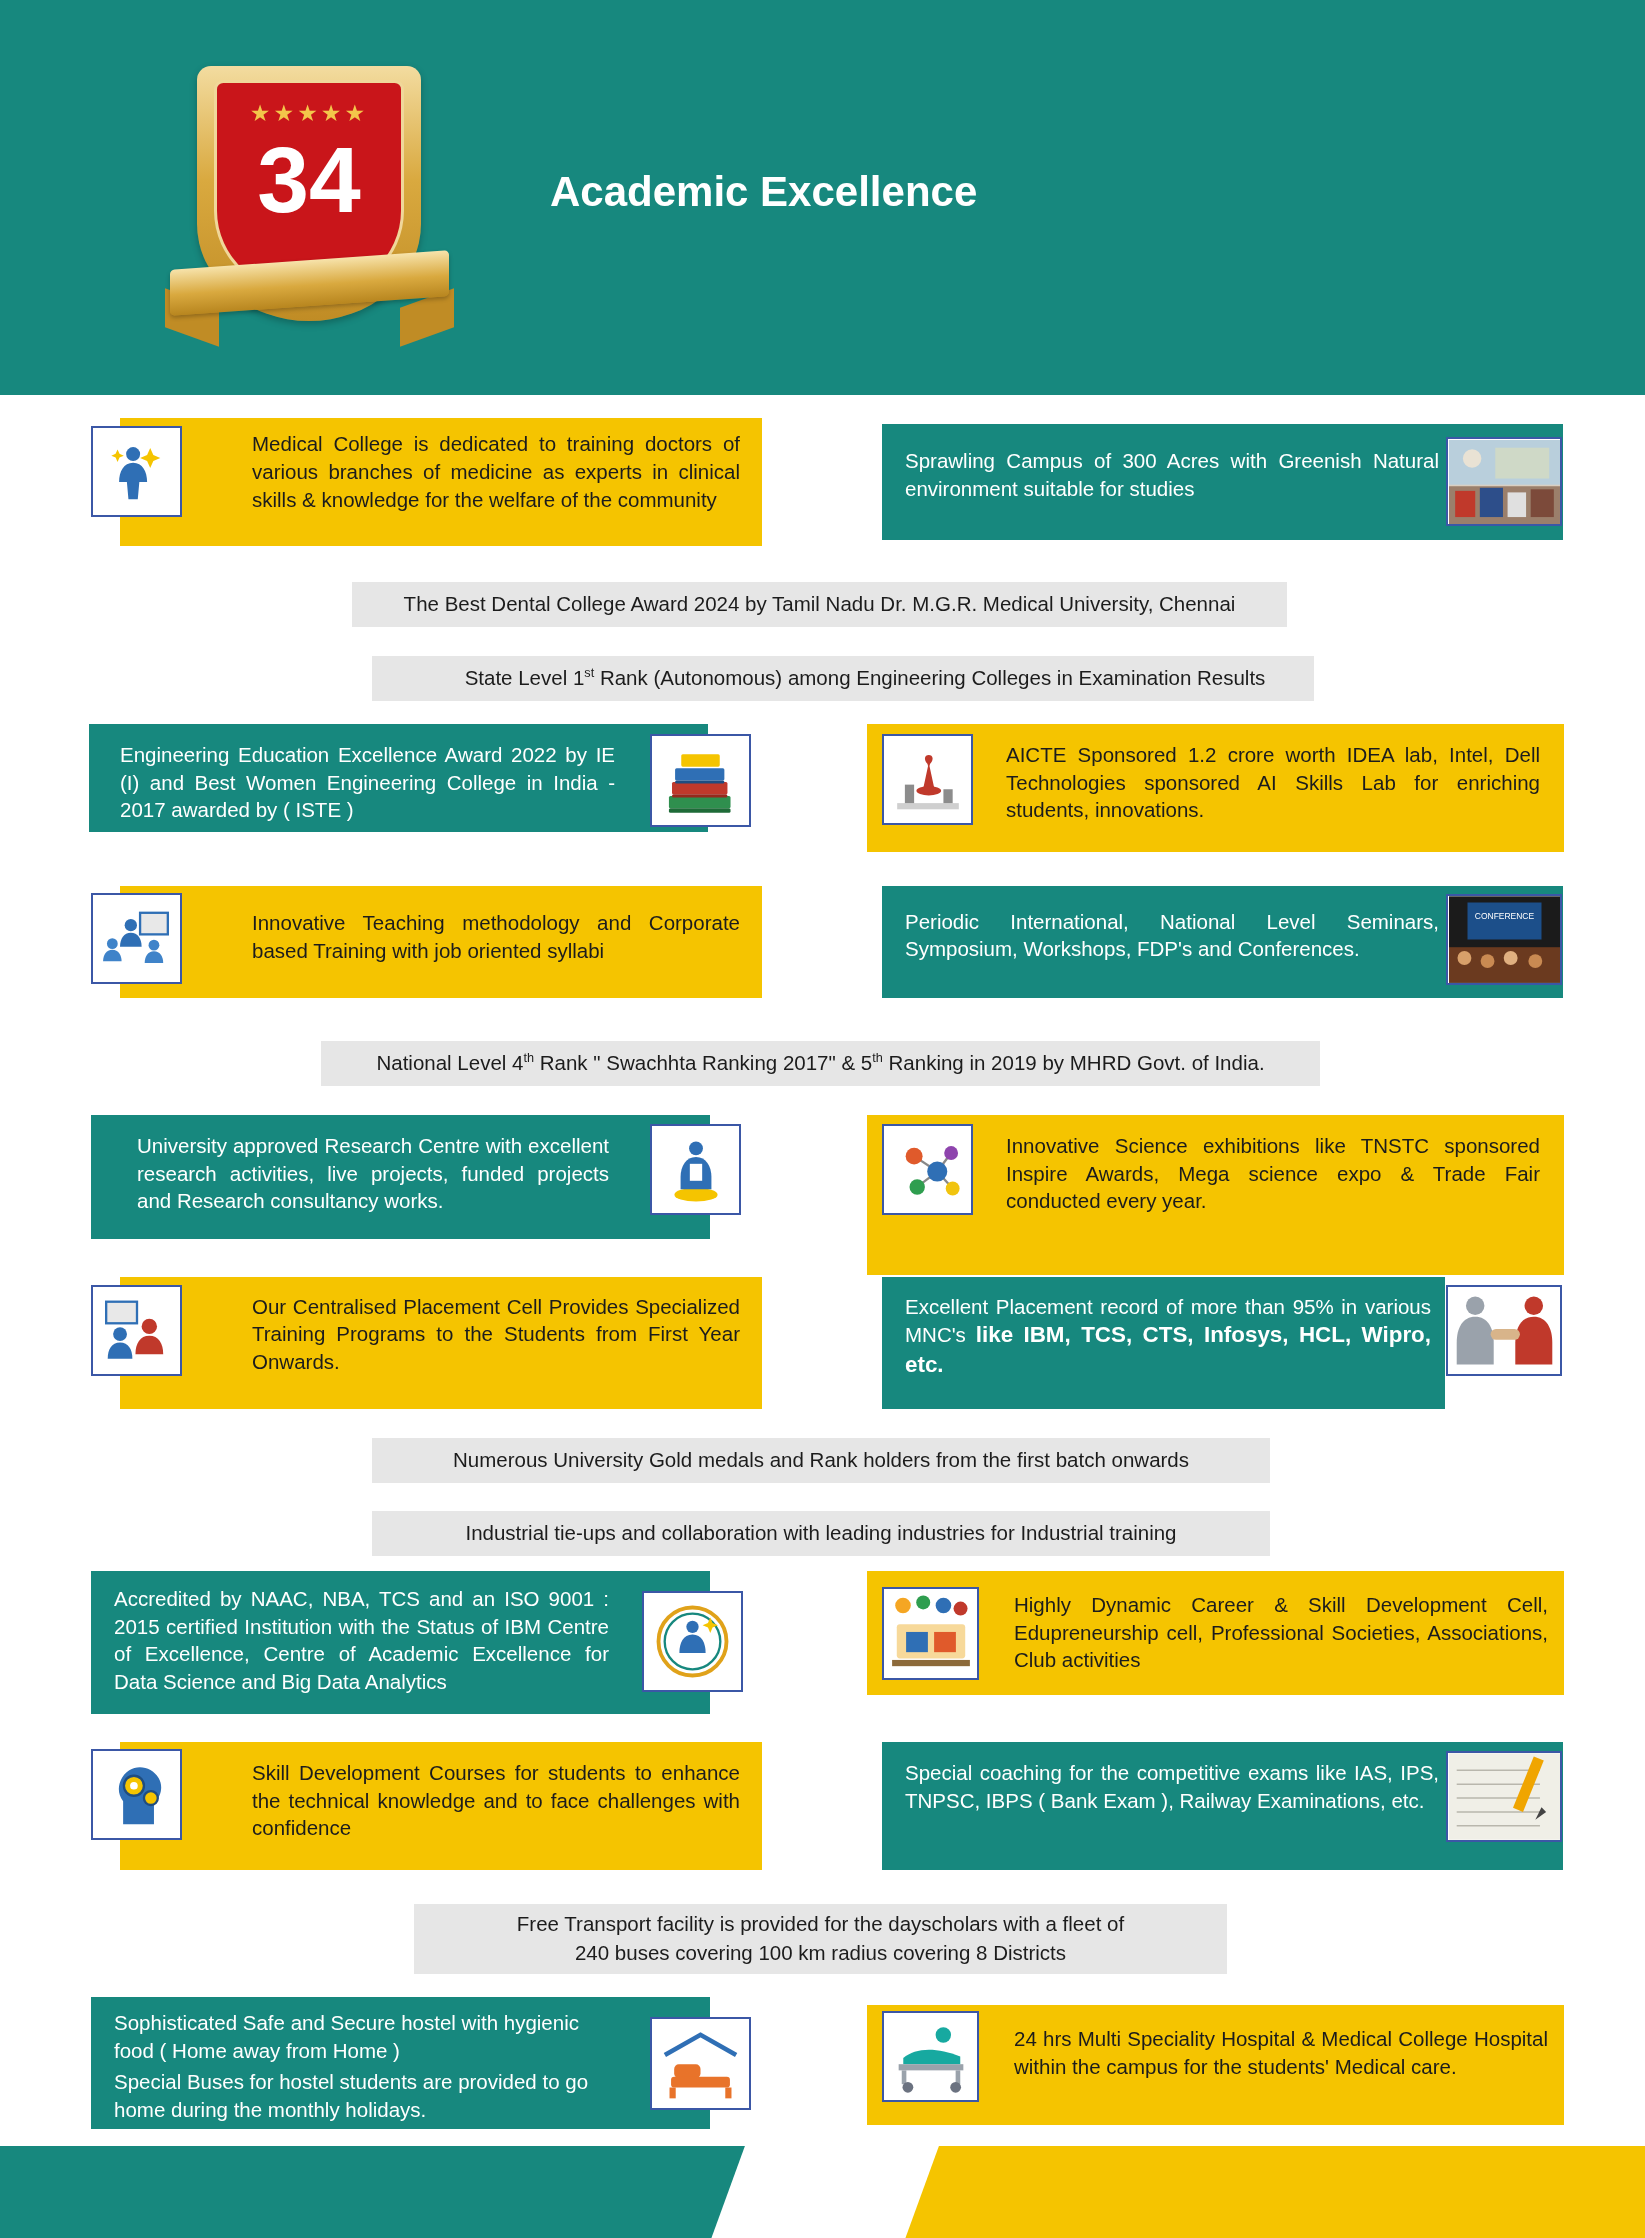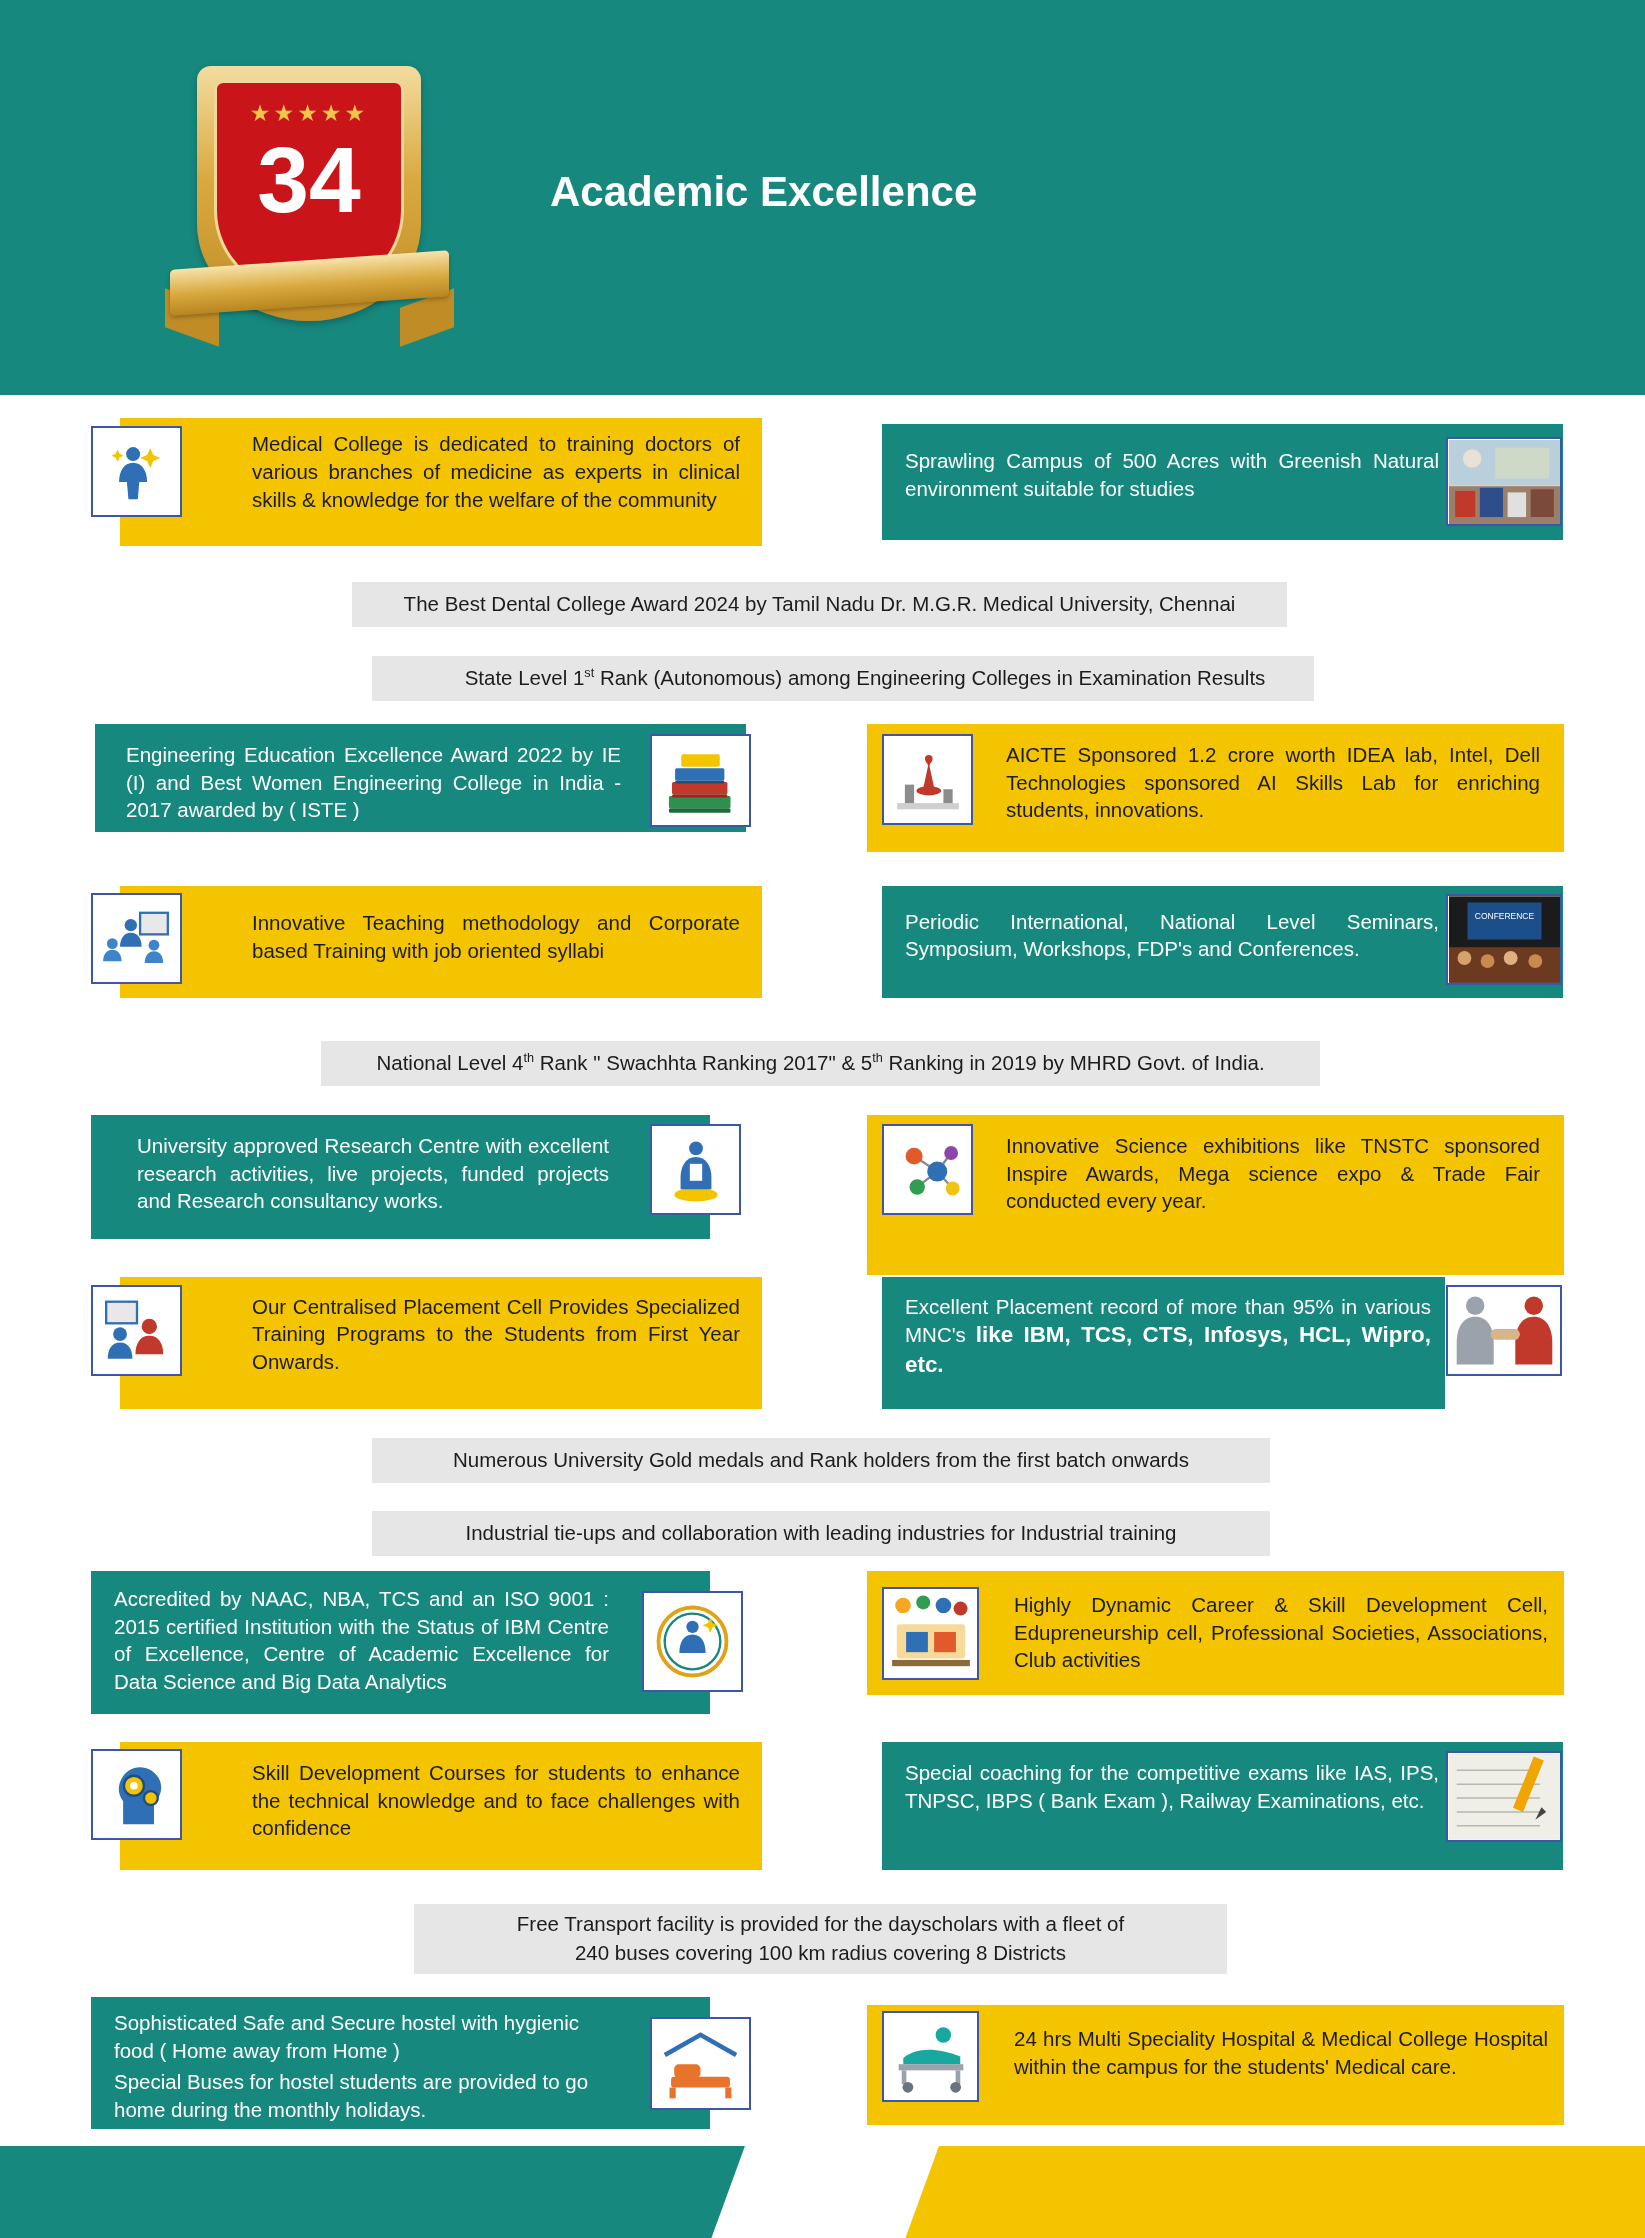--- a/index.html
+++ b/index.html
@@ -118,21 +118,21 @@
   <svg width="70" height="70" viewBox="0 0 90 90">
     <rect x="0" y="0" width="90" height="90" fill="#fff"></rect>
     <circle cx="40" cy="22" r="9" fill="#2f6fb5"></circle>
     <path d="M40 33 C28 33 22 44 22 58 L32 58 L34 80 L46 80 L48 58 L58 58 C58 44 52 33 40 33 Z" fill="#2f6fb5"></path>
     <path d="M62 14 l4 9 9 4 -9 4 -4 9 -4-9 -9-4 9-4 z" fill="#f5c400"></path>
     <path d="M20 16 l2.5 5.5 5.5 2.5 -5.5 2.5 -2.5 5.5 -2.5-5.5 -5.5-2.5 5.5-2.5 z" fill="#f5c400"></path>
   </svg>
 </div>
 
 <div class="abs teal" style="left:882px;top:424px;width:681px;height:116px;">
-  <div class="txt white abs" style="left:23px;top:23px;width:534px;">Sprawling Campus of 500 Acres with Greenish Natural environment suitable for studies</div>
+  <div class="txt white abs" style="left:23px;top:23px;width:534px;">Sprawling Campus of 300 Acres with Greenish Natural environment suitable for studies</div>
 </div>
 <div class="icon-box" style="left:1446px;top:437px;width:116px;height:89px;border-color:#3b57a6;">
   <svg width="111" height="84" viewBox="0 0 144 109">
     <rect width="144" height="109" fill="#d9cfc2"></rect>
     <rect y="60" width="144" height="49" fill="#9b7f6b"></rect>
     <rect x="8" y="66" width="26" height="34" fill="#c0392b"></rect>
     <rect x="40" y="62" width="30" height="38" fill="#2d4e8a"></rect>
     <rect x="76" y="68" width="24" height="32" fill="#e0e0e0"></rect>
     <rect x="106" y="64" width="30" height="36" fill="#7c4a3a"></rect>
     <rect y="0" width="144" height="58" fill="#b9cfdc"></rect>
@@ -142,21 +142,21 @@
 </div>
 
 <div class="abs grey banner" style="left:352px;top:582px;width:935px;height:45px;">
   <span>The Best Dental College Award 2024 by Tamil Nadu Dr. M.G.R. Medical University, Chennai</span>
 </div>
 
 <div class="abs grey banner" style="left:372px;top:656px;width:898px;height:45px;padding-left:44px;">
   <span><span>State Level 1</span><sup>st</sup><span> Rank (Autonomous)  among Engineering Colleges in Examination Results</span></span>
 </div>
 
-<div class="abs teal" style="left:95px;top:724px;width:619px;height:108px;padding-left:32px;">
+<div class="abs teal" style="left:89px;top:724px;width:619px;height:108px;">
   <div class="txt white abs" style="left:31px;top:17px;width:495px;">Engineering Education Excellence Award 2022 by IE (I) and Best Women Engineering College in India - 2017 awarded by  ( ISTE )</div>
 </div>
 <div class="icon-box" style="left:650px;top:734px;width:101px;height:93px;">
   <svg width="85" height="77" viewBox="0 0 110 100">
     <rect width="110" height="100" fill="#fff"></rect>
     <rect x="14" y="70" width="80" height="16" rx="2" fill="#2f8f4e"></rect>
     <rect x="14" y="86" width="80" height="6" rx="2" fill="#1e6b38"></rect>
     <rect x="18" y="52" width="72" height="16" rx="2" fill="#c0392b"></rect>
     <rect x="18" y="68" width="72" height="4" rx="2" fill="#96291d"></rect>
     <rect x="22" y="34" width="64" height="16" rx="2" fill="#2f6fb5"></rect>

